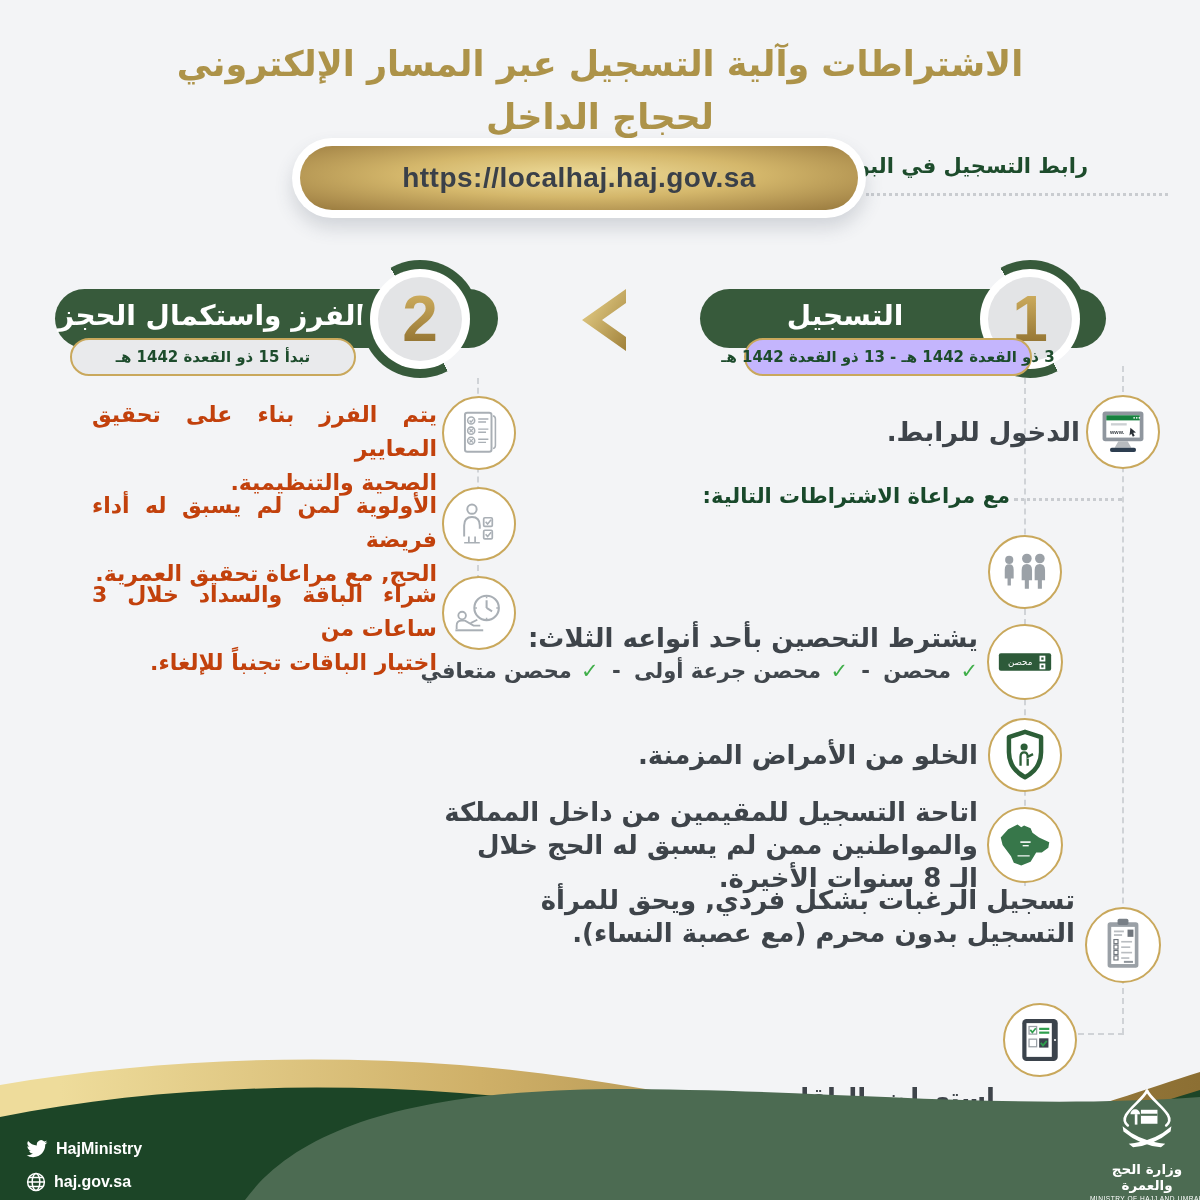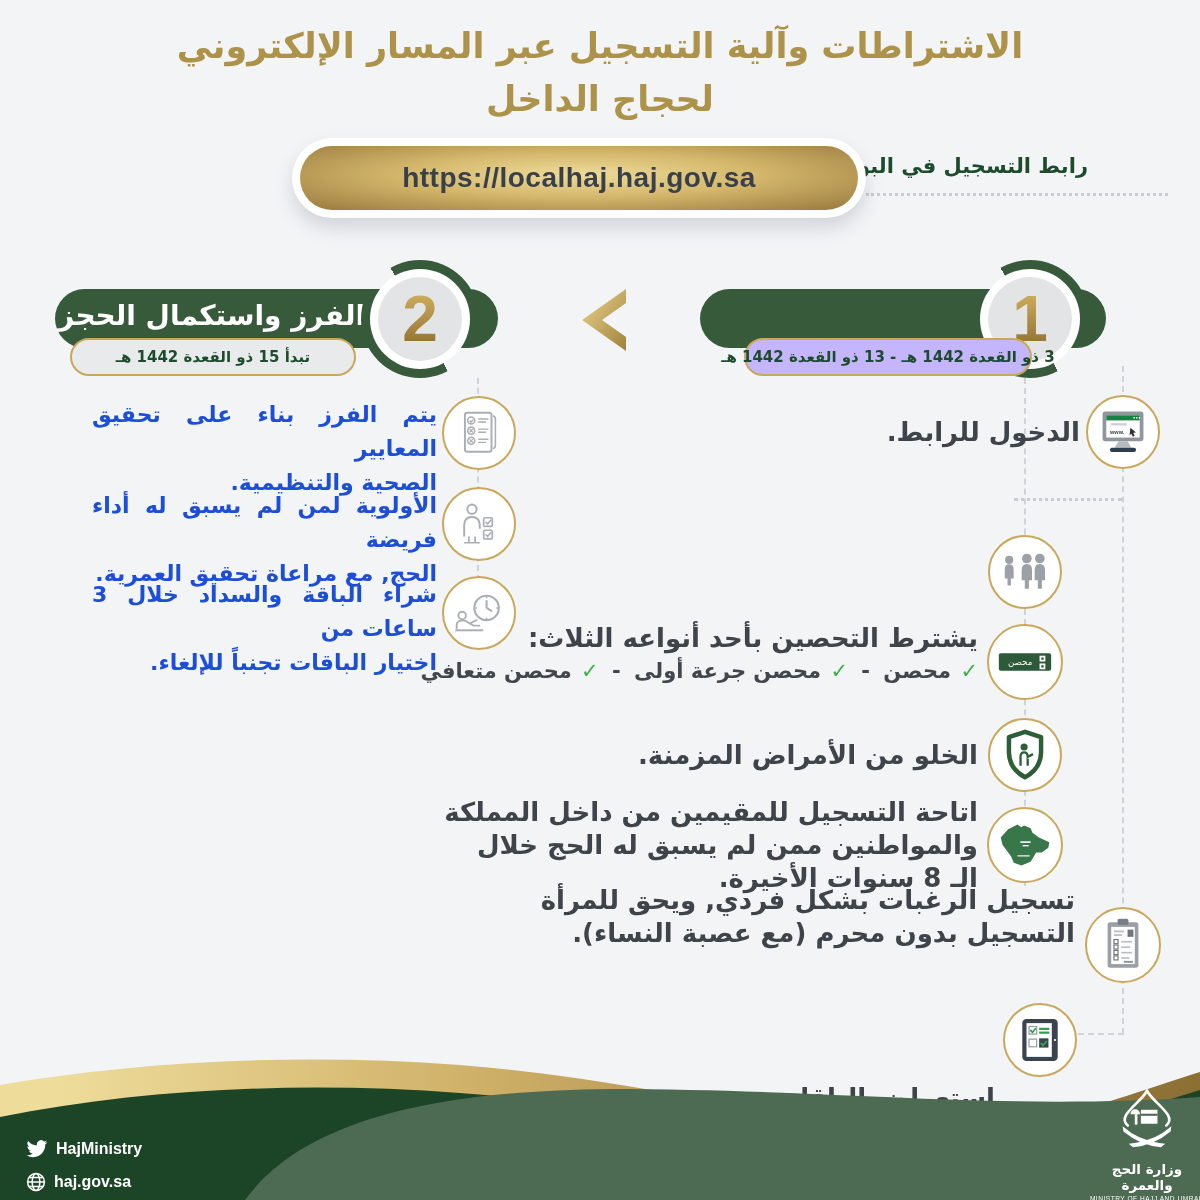--- a/index.html
+++ b/index.html
@@ -1,21 +1,21 @@
 <!DOCTYPE html>
 <html lang="ar"><head>
 <meta charset="utf-8">
 <style>
   html,body{margin:0;padding:0;}
   #canvas{position:relative;width:1200px;height:1200px;background:#f3f4f6;overflow:hidden;
           font-family:"DejaVu Sans",sans-serif;}
   .ltr{direction:ltr;font-family:"Liberation Sans",sans-serif;}
 
   
-  .main-title{position:absolute;top:20px;left:60px;width:1080px;text-align:center;
+  .main-title{position:absolute;top:38px;left:60px;width:1080px;text-align:center;
               font-size:35px;font-weight:700;color:#ad9349;line-height:1.5;direction:rtl;}
 
   
   .portal-label{position:absolute;top:154px;right:112px;font-size:21px;font-weight:700;
                 color:#1d4c2c;direction:rtl;white-space:nowrap;}
   .portal-dotted{position:absolute;top:193px;left:866px;width:302px;border-top:3px dotted #c9ccd0;}
   .url-pill-outer{position:absolute;left:292px;top:138px;width:574px;height:80px;border-radius:40px;
                   background:#fff;box-shadow:0 10px 18px rgba(60,70,90,.18);padding:8px;box-sizing:border-box;}
   .url-pill-inner{width:100%;height:100%;border-radius:32px;display:flex;align-items:center;justify-content:center;
                   background:radial-gradient(ellipse at 50% 45%, #eedc9a 0%, #d4b76b 45%, #a8894a 85%, #97793c 100%);
@@ -66,21 +66,21 @@
 
   
   .item-text{position:absolute;font-size:26px;font-weight:600;color:#3e444a;direction:rtl;
              text-align:right;line-height:33px;white-space:nowrap;z-index:2;}
   .cond-heading{position:absolute;top:484px;right:190px;font-size:21px;font-weight:700;
                 color:#19492b;direction:rtl;white-space:nowrap;z-index:2;}
   .vax-line{position:absolute;top:659px;right:222px;font-size:21px;font-weight:600;color:#41474d;
             direction:rtl;white-space:nowrap;z-index:2;}
   .vax-line .chk{color:#3fae49;font-weight:700;padding-left:2px;}
   .vax-line .dash{padding:0 6px;}
-  .jtext{position:absolute;font-size:22px;font-weight:600;color:#1d4ed8;direction:rtl;
+  .jtext{position:absolute;font-size:22px;font-weight:600;color:#c2410c;direction:rtl;
          text-align:justify;line-height:34px;z-index:2;}
 
   
   .footer-svg{position:absolute;left:0;bottom:0;z-index:5;}
   .foot-item{position:absolute;z-index:6;display:flex;align-items:center;gap:8px;color:#fff;
              font-size:16px;font-weight:700;font-family:"Liberation Sans",sans-serif;}
   #foot-tw{left:26px;top:1140px;}
   #foot-web{left:26px;top:1172px;}
   .logo-block{position:absolute;left:1085px;top:1088px;width:124px;text-align:center;z-index:6;}
   .logo-ar{color:#fff;font-size:13.5px;font-weight:700;direction:rtl;margin-top:1px;}
@@ -102,20 +102,21 @@
     <div class="url-pill-inner ltr">https://localhaj.haj.gov.sa</div>
   </div>
 
   <div class="vdash" id="vA"></div>
   <div class="vdash" id="vB"></div>
   <div class="vdash" id="vL"></div>
   <div class="hdash" id="elbow"></div>
   <div class="hdotted" id="hd-cond"></div>
 
   <div class="sec-pill" id="pill1"></div>
+  <div class="sec-title" id="sect1">التسجيل</div>
   <div class="num-badge" id="num1">
     <div class="num-ring"></div>
     <div class="num-white"></div>
     <div class="num-gray">
       <span class="num">1</span>
     </div>
   </div>
   <div class="sub-pill" id="sub1">3 ذو القعدة 1442 هـ - 13 ذو القعدة 1442 هـ</div>
 
   <div class="sec-pill" id="pill2"></div>
@@ -149,20 +150,21 @@
         <circle cx="45.6" cy="10.7" r="0.9" fill="#fff"></circle>
       <rect x="15" y="16.5" width="17" height="2.5" fill="#ccd0d3"></rect>
       <text x="14" y="28.5" font-size="6" font-weight="bold" fill="#3e444a" font-family="Liberation Sans, sans-serif">www.</text>
       <path d="M36 21.5 l6 5 -3 .4 1.6 3.2 -2 1 -1.6-3.2 -2 2z" fill="#2c3238"></path>
       <path d="M23 36 h10 l4 7 h-18 z" fill="#b7bbbf"></path>
       <rect x="14" y="43" width="28" height="4.5" rx="2" fill="#2d3e50"></rect>
     </svg>
   </div>
   <div class="item-text" style="top:416px;right:120px;">الدخول للرابط.</div>
 
+  <div class="cond-heading">مع مراعاة الاشتراطات التالية:</div>
 
   <div class="icirc c74" style="left:988px;top:535px;">
     <svg width="52" height="42" viewBox="0 0 56 44" fill="#9ba1a7">
       <circle cx="11" cy="9" r="4.4"></circle>
       <path d="M6.2 29 v-9.5 q0-5.9 4.8-5.9 q4.8 0 4.8 5.9 V29 h-3 v7.5 h-3.6 V29 Z"></path>
       <circle cx="30" cy="7.5" r="5.2"></circle>
       <path d="M24.4 31 v-11 q0-6.6 5.6-6.6 q5.6 0 5.6 6.6 v11 h-3.4 v9 h-4.4 v-9 Z"></path>
       <circle cx="44" cy="7.5" r="5.2"></circle>
       <path d="M38.4 31 v-11 q0-6.6 5.6-6.6 q5.6 0 5.6 6.6 v11 h-3.4 v9 h-4.4 v-9 Z"></path>
     </svg>

